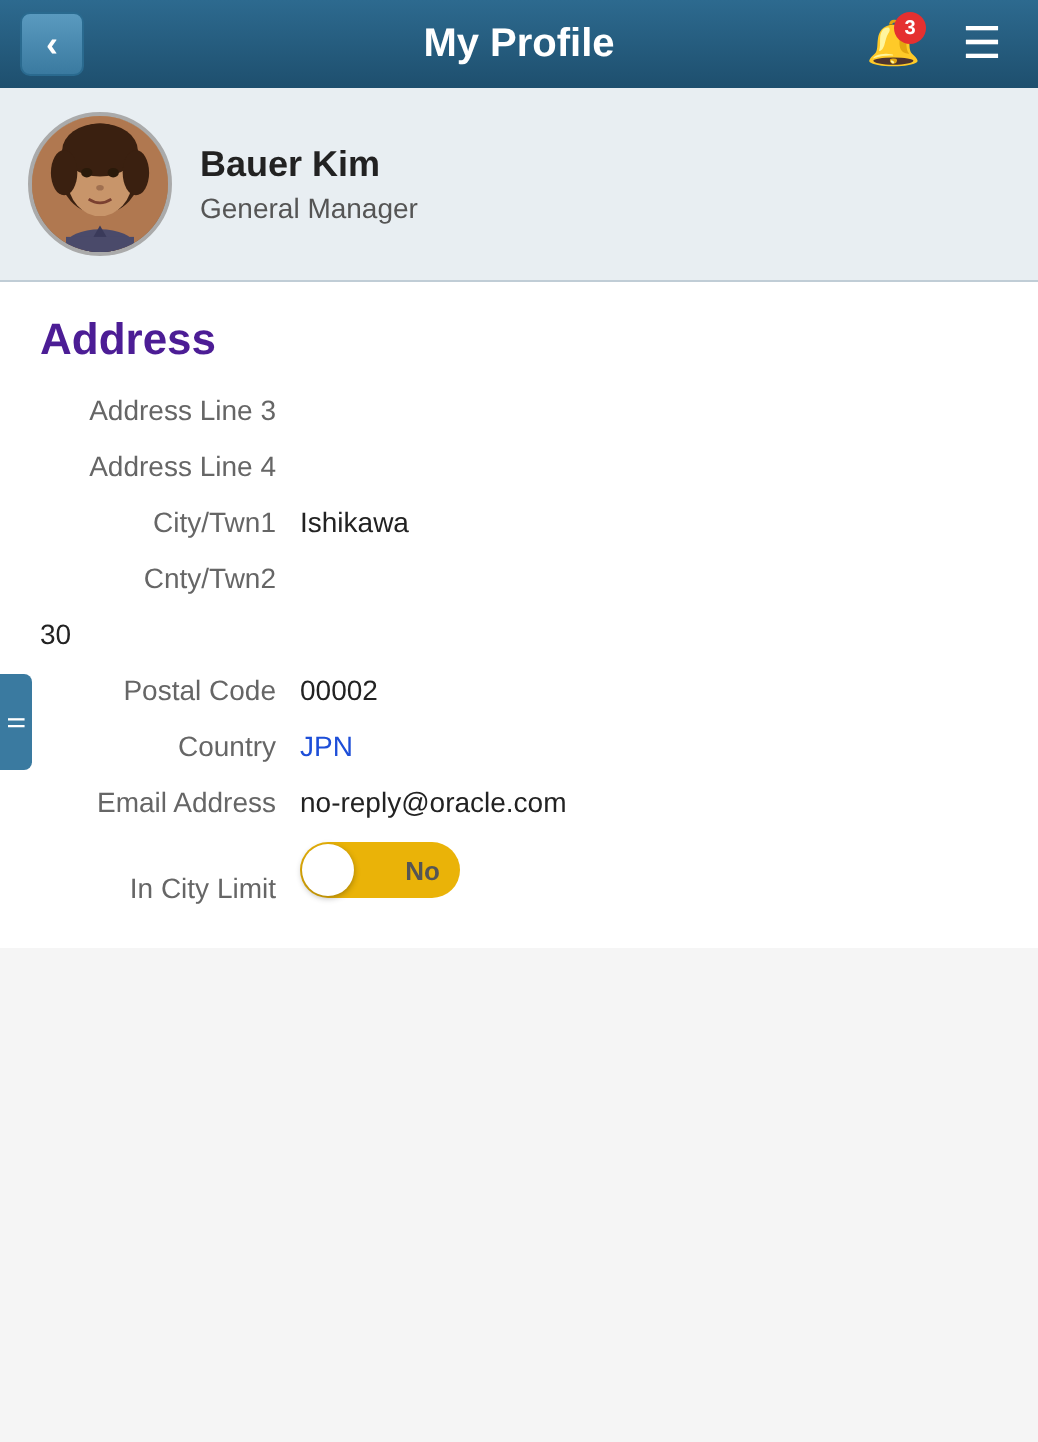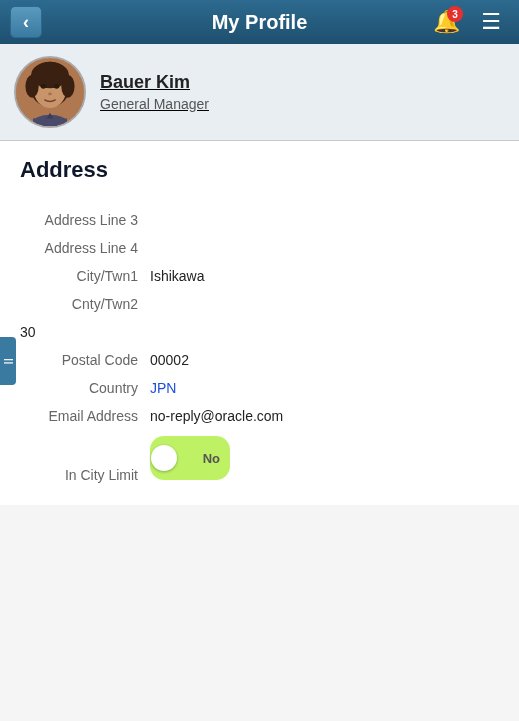--- a/index.html
+++ b/index.html
@@ -116,21 +116,20 @@
       display: flex;
       align-items: center;
       justify-content: center;
       position: relative;
       overflow: hidden;
     }
     .profile-info {
       display: flex;
       flex-direction: column;
       gap: 3px;
-      text-decoration: underline;
     }
     .profile-name {
       font-size: 18px;
       font-weight: bold;
       color: #222;
     }
     .profile-title {
       font-size: 14px;
       color: #555;
       text-align: right;
@@ -149,22 +148,22 @@
 
     
     .content {
       background: white;
       padding: 16px 20px;
       position: relative;
     }
     .section-title {
       font-size: 22px;
       font-weight: bold;
-      color: #0f172a;
-      margin-bottom: 23px;
+      color: #4c1d95;
+      margin-bottom: 8px;
     }
 
     
     .side-tab {
       position: absolute;
       left: 0;
       top: 50%;
       transform: translateY(-50%);
       background: #3a7aa0;
       width: 16px;
@@ -207,22 +206,22 @@
       color: #1d4ed8;
     }
 
     
     .toggle-container {
       display: flex;
       align-items: center;
     }
     .toggle {
       width: 80px;
-      height: 44px;
-      background: #bef264;
+      height: 28px;
+      background: #eab308;
       border-radius: 14px;
       position: relative;
       display: flex;
       align-items: center;
       cursor: pointer;
     }
     .toggle-knob {
       width: 26px;
       height: 26px;
       background: white;

